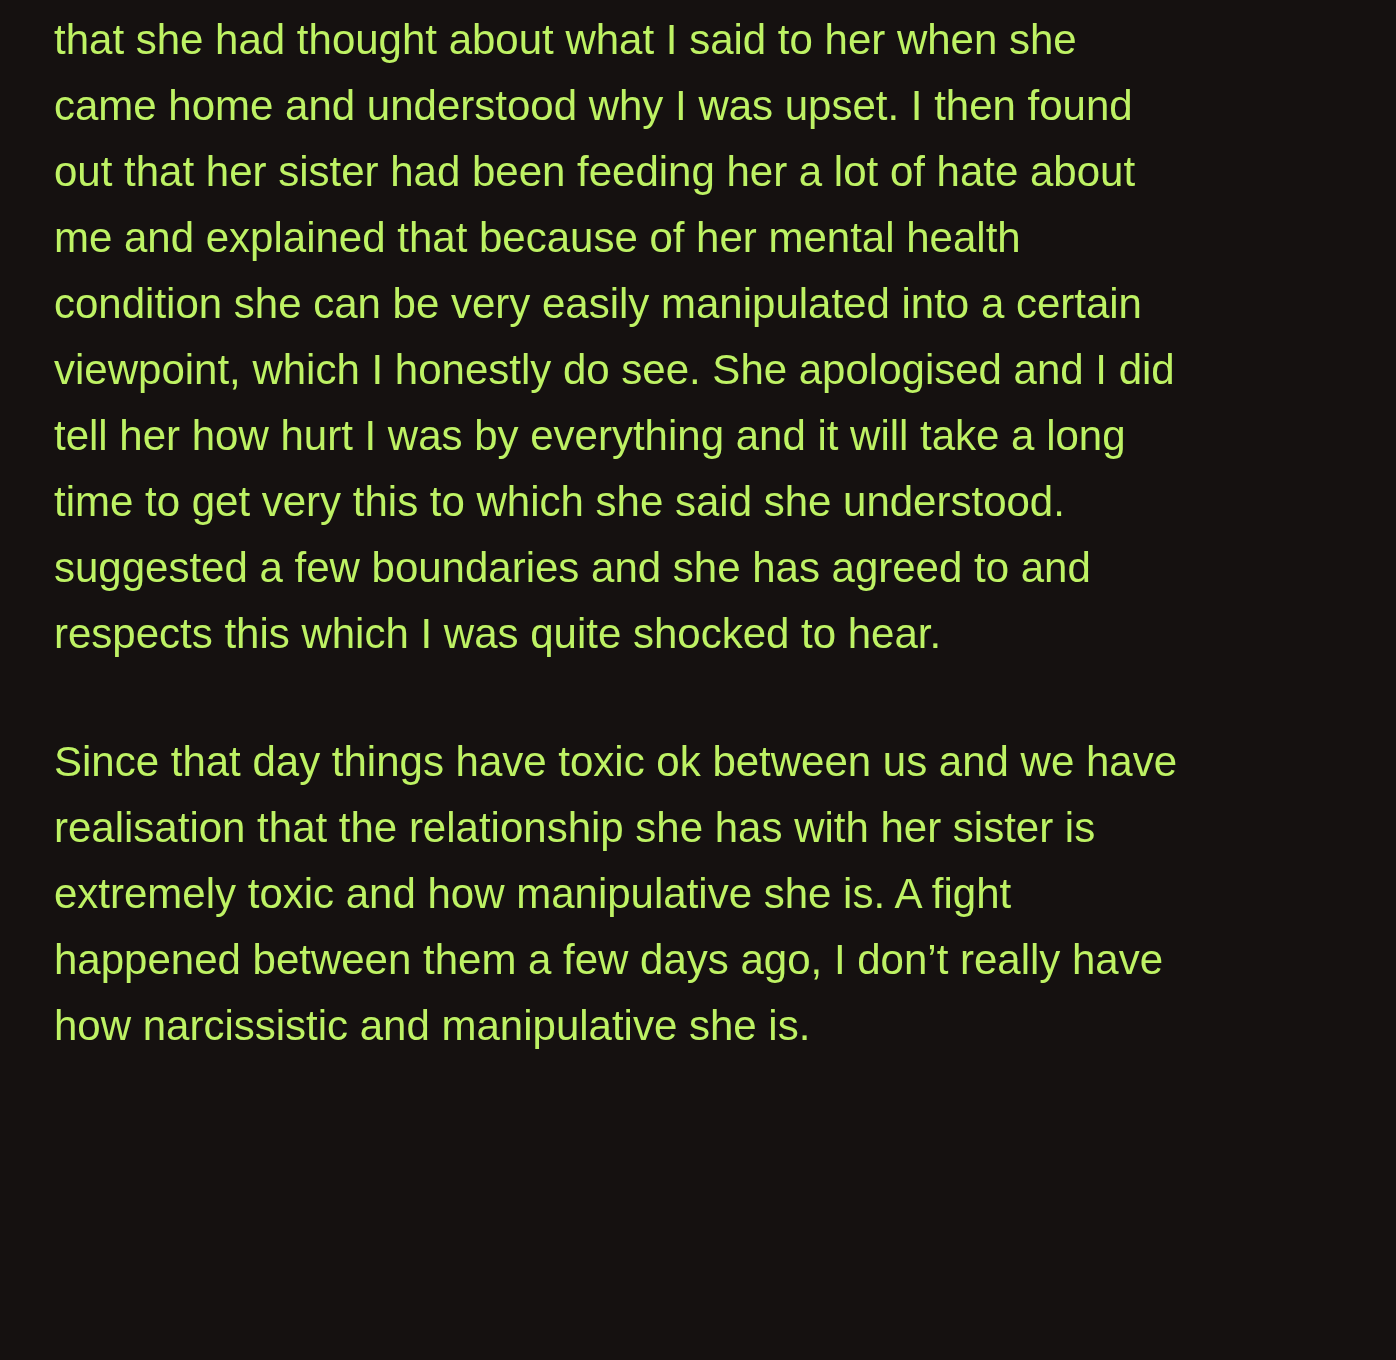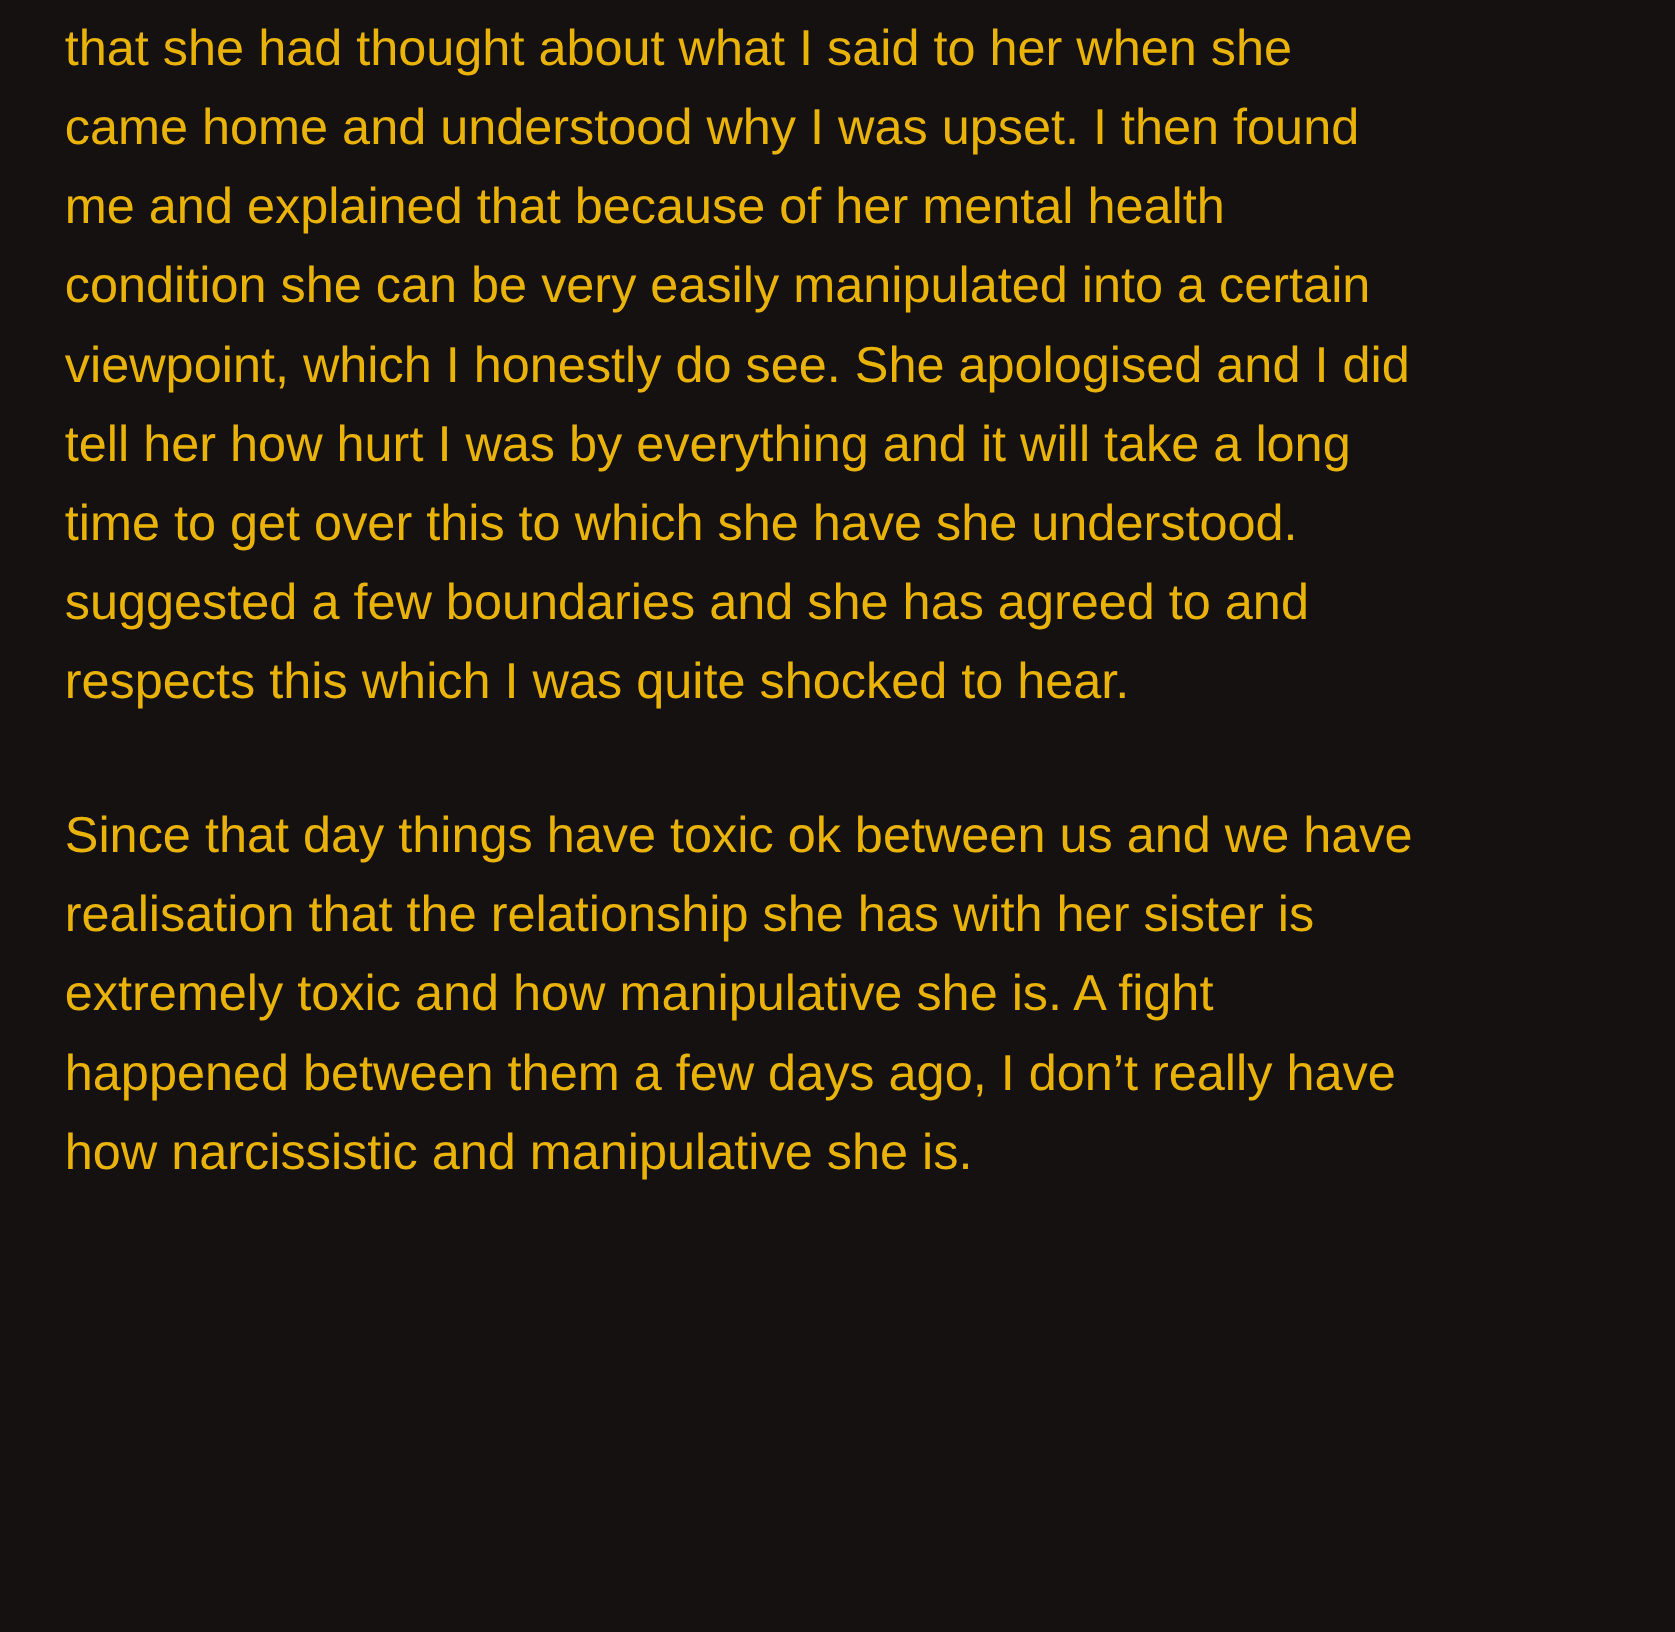--- a/index.html
+++ b/index.html
@@ -12,40 +12,41 @@
   }
   .post-body {
     box-sizing: border-box;
     width: 1194px;
     height: 1360px;
     padding: 7px 40px 0 54px;
     font-family: "Liberation Sans", "DejaVu Sans", sans-serif;
     font-size: 42px;
     line-height: 66px;
     font-weight: 400;
-    color: #eab308;
+    color: #bef264;
     letter-spacing: 0px;
   }
   .paragraph { margin: 0; }
   .paragraph + .paragraph { margin-top: 62px; }
   .line { white-space: nowrap; }
 </style>
 </head>
 <body>
 
 <div class="post-body">
 
   <div class="paragraph">
     <div class="line">that she had thought about what I said to her when she</div>
     <div class="line">came home and understood why I was upset. I then found</div>
+    <div class="line">out that her sister had been feeding her a lot of hate about</div>
     <div class="line">me and explained that because of her mental health</div>
     <div class="line">condition she can be very easily manipulated into a certain</div>
     <div class="line">viewpoint, which I honestly do see. She apologised and I did</div>
     <div class="line">tell her how hurt I was by everything and it will take a long</div>
-    <div class="line">time to get over this to which she have she understood.</div>
+    <div class="line">time to get very this to which she said she understood.</div>
     <div class="line">suggested a few boundaries and she has agreed to and</div>
     <div class="line">respects this which I was quite shocked to hear.</div>
   </div>
 
   <div class="paragraph">
     <div class="line">Since that day things have toxic ok between us and we have</div>
     <div class="line">realisation that the relationship she has with her sister is</div>
     <div class="line">extremely toxic and how manipulative she is. A fight</div>
     <div class="line">happened between them a few days ago, I don’t really have</div>
     <div class="line">how narcissistic and manipulative she is.</div>

